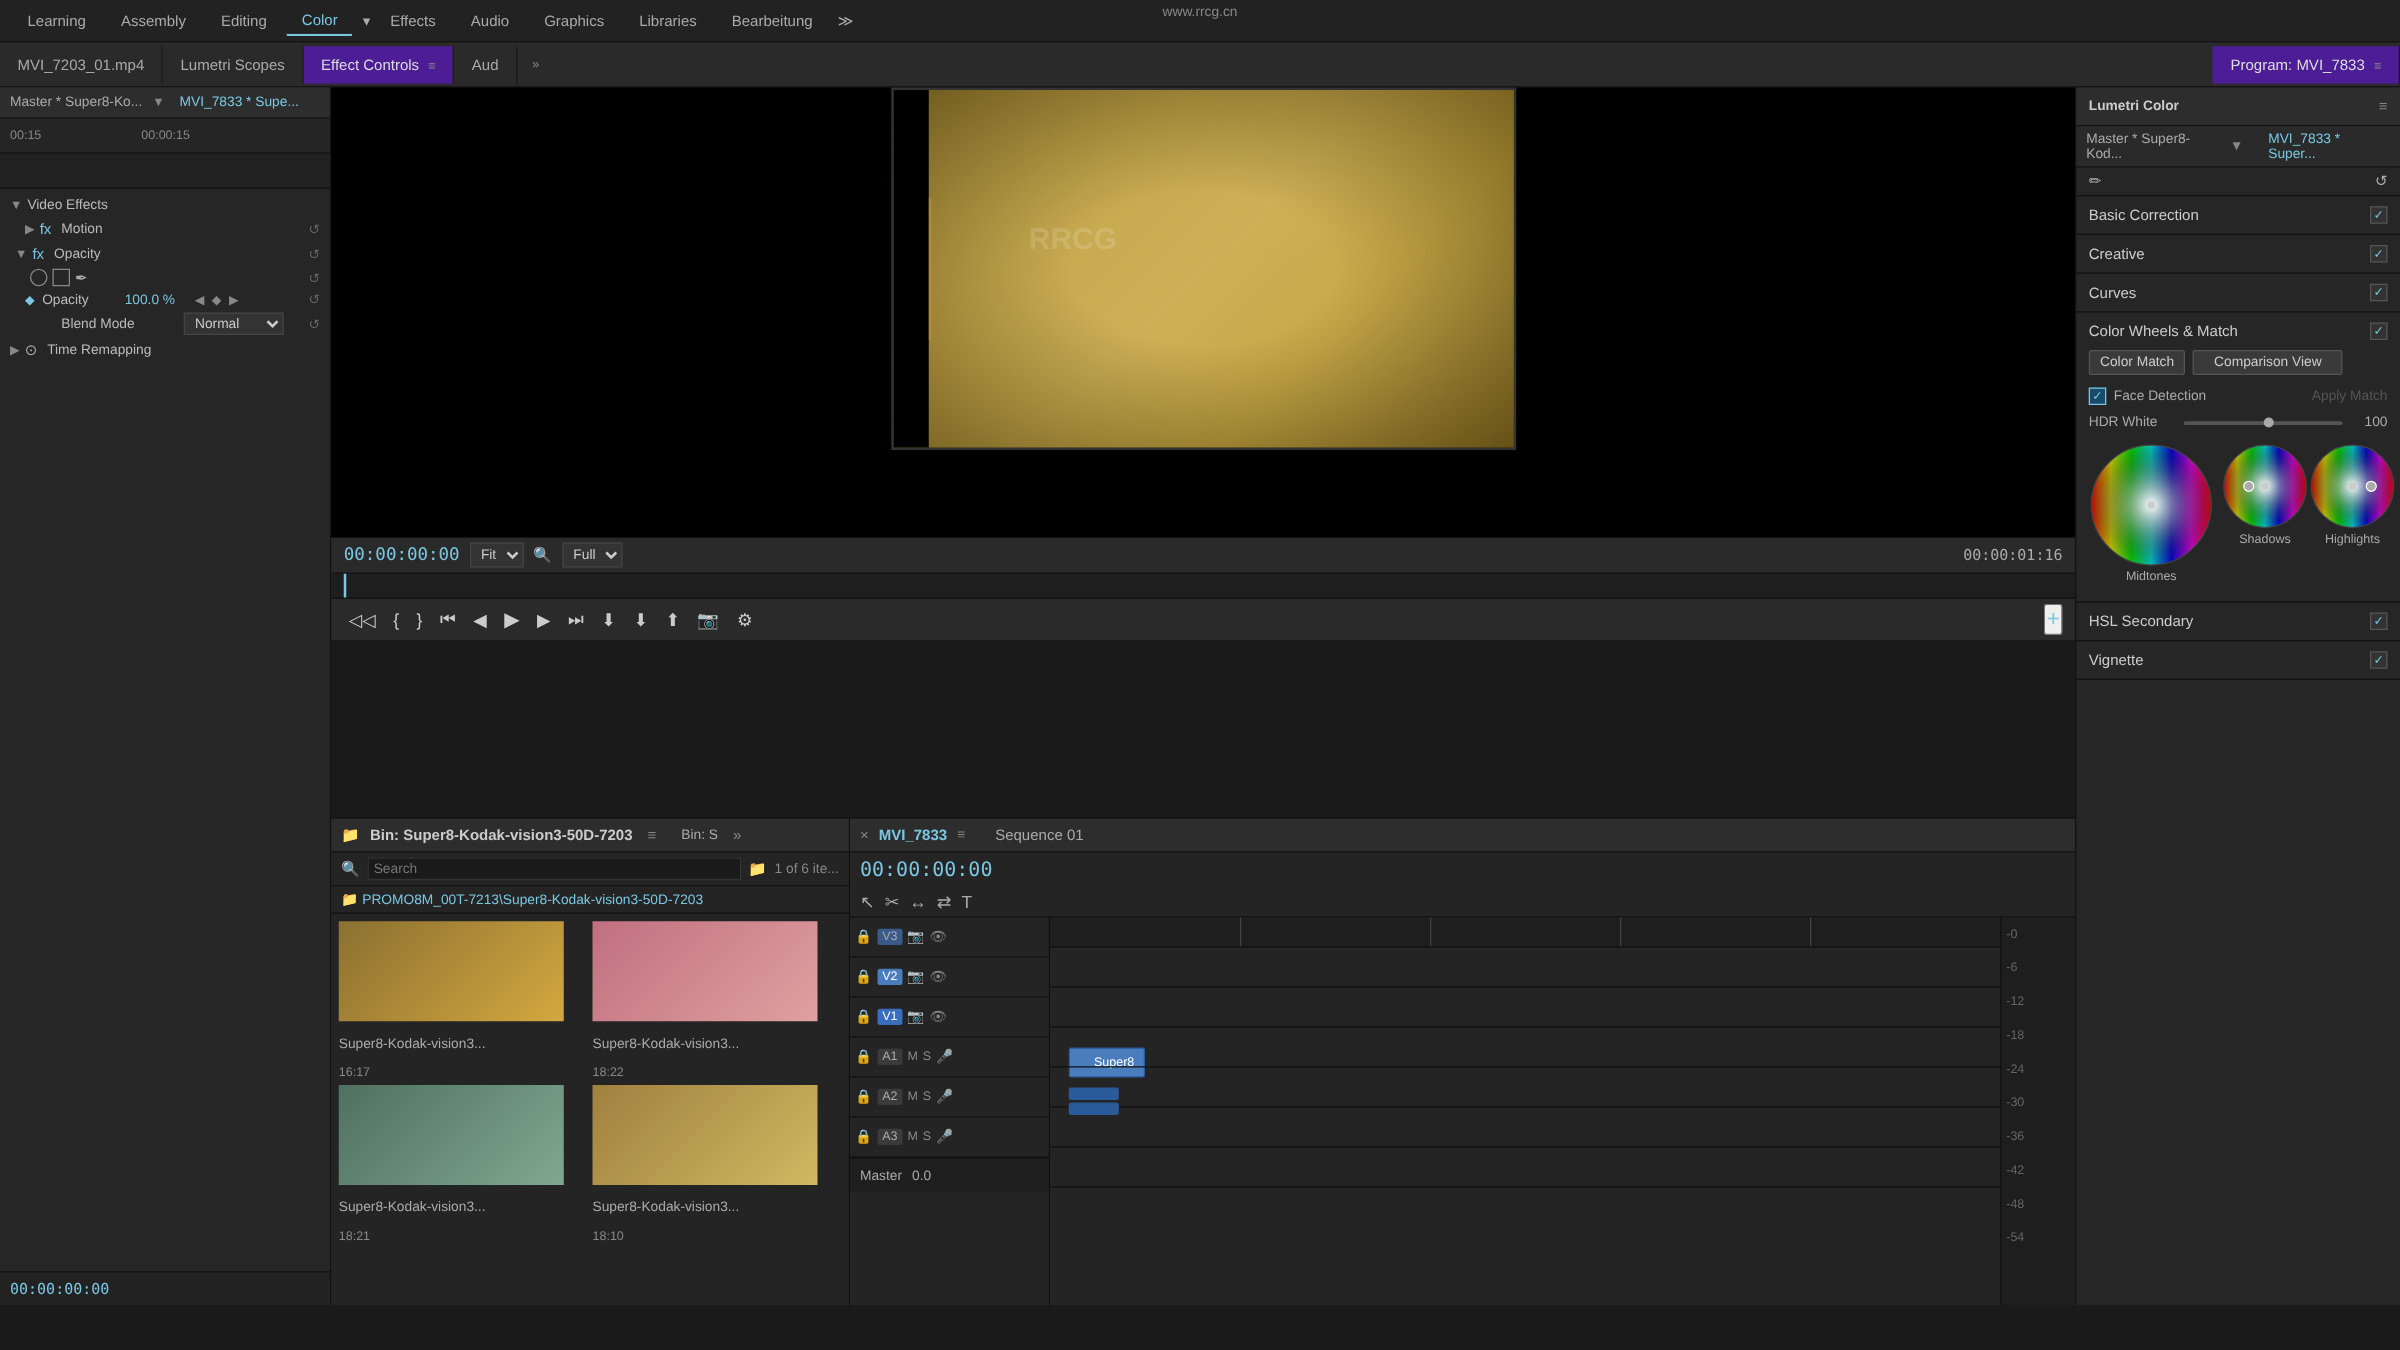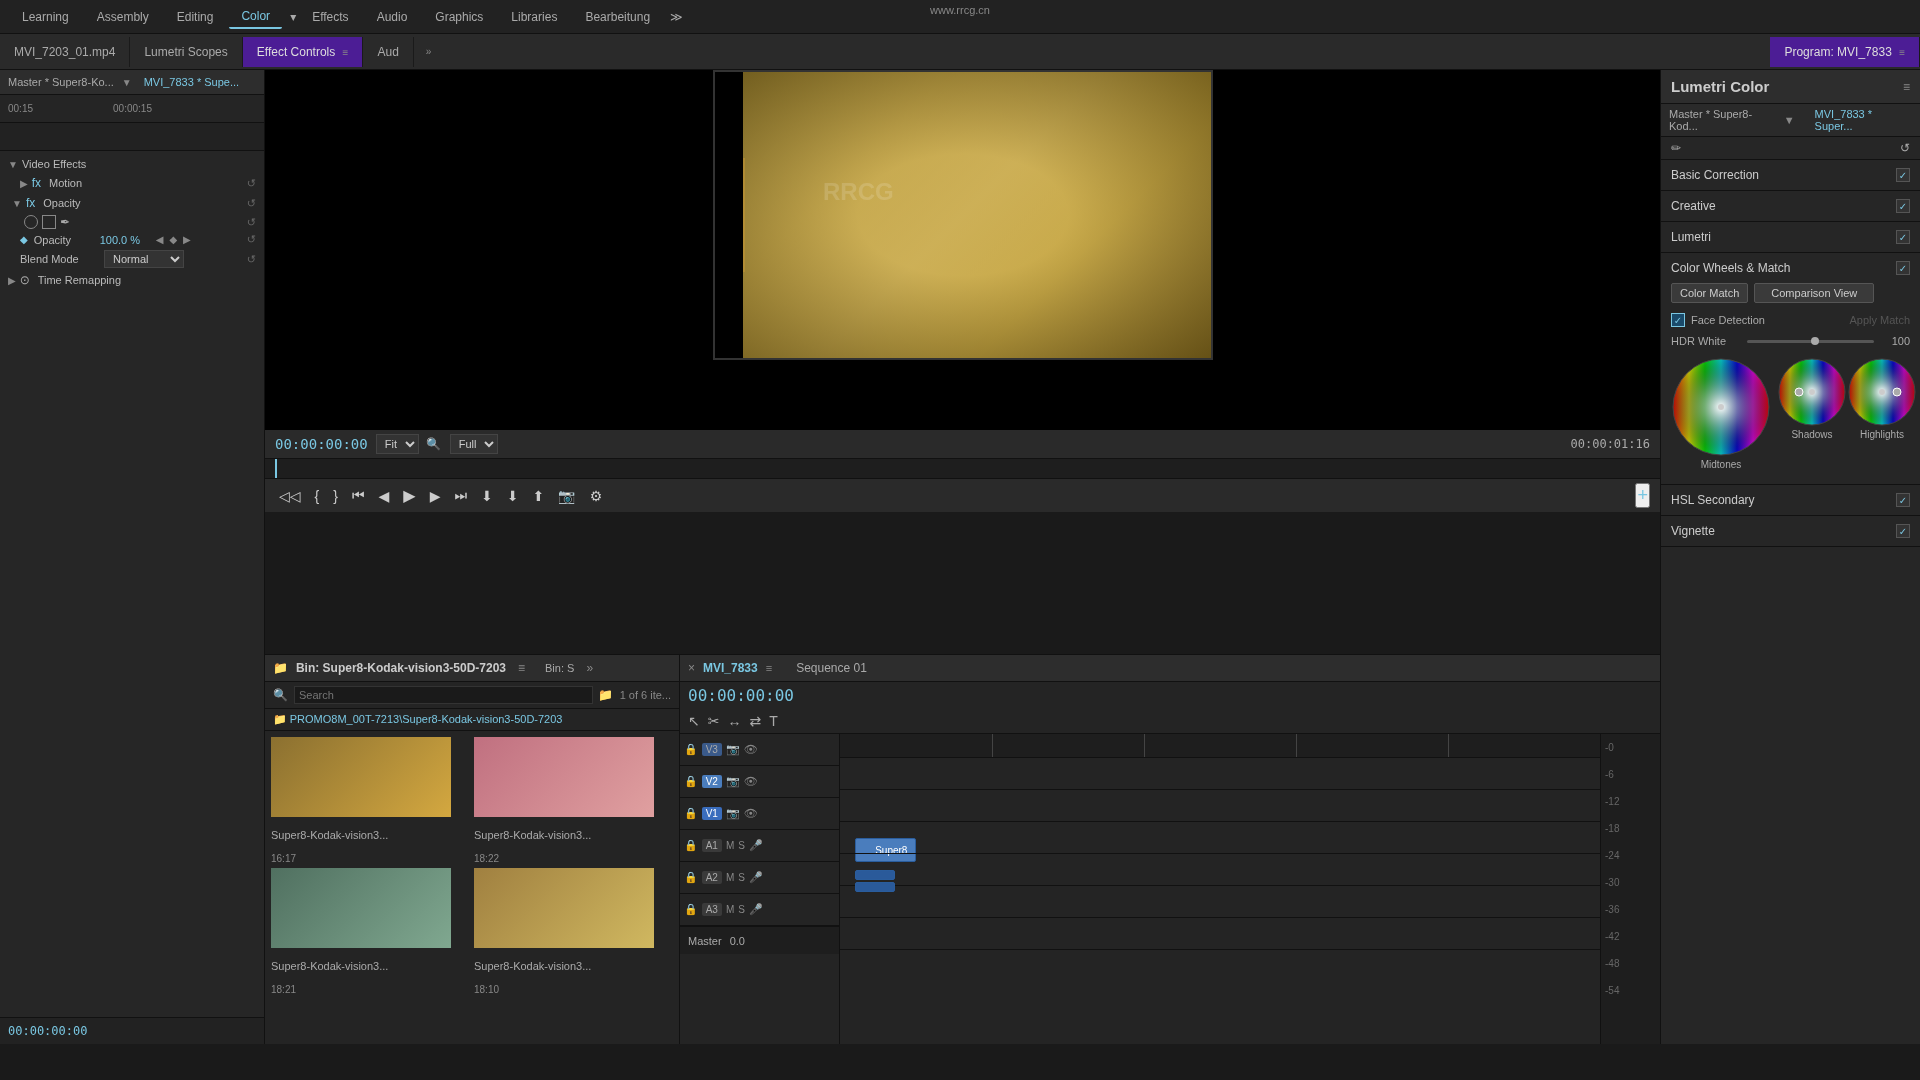--- a/index.html
+++ b/index.html
@@ -139,21 +139,22 @@
       gap: 6px;
     }
     .opacity-label { color: #bbb; font-size: 11px; width: 60px; }
     .opacity-value { color: #7ac7e2; font-size: 11px; width: 50px; }
     .keyframe-btn { color: #888; font-size: 10px; cursor: pointer; }
 
     .blend-row {
       display: flex;
       align-items: center;
       padding: 2px 8px 2px 20px;
-      gap: 4px;
+      gap: 18px;
+      margin-left: 29px;
     }
     .blend-label { color: #bbb; font-size: 11px; width: 80px; }
     .blend-select {
       background: #333;
       color: #ccc;
       border: 1px solid #444;
       padding: 1px 4px;
       font-size: 11px;
       width: 80px;
     }
@@ -513,21 +514,21 @@
       overflow-y: auto;
     }
     .right-panel-header {
       display: flex;
       align-items: center;
       padding: 8px 10px;
       background: #2d2d2d;
       border-bottom: 1px solid #111;
       gap: 8px;
     }
-    .lumetri-title { color: #ccc; font-size: 15px; font-weight: bold; }
+    .lumetri-title { color: #ccc; font-size: 11px; font-weight: bold; }
 
     .lumetri-clip-selector {
       display: flex;
       align-items: center;
       padding: 4px 8px;
       background: #2a2a2a;
       border-bottom: 1px solid #111;
       gap: 4px;
       font-size: 11px;
     }
@@ -1060,21 +1061,21 @@
       <span class="lumetri-section-name">Basic Correction</span>
       <span class="lumetri-check">✓</span>
     </div>
 
     <div class="lumetri-section">
       <span class="lumetri-section-name">Creative</span>
       <span class="lumetri-check">✓</span>
     </div>
 
     <div class="lumetri-section">
-      <span class="lumetri-section-name">Lumetri</span>
+      <span class="lumetri-section-name">Curves</span>
       <span class="lumetri-check">✓</span>
     </div>
 
     <div class="color-wheels-section">
       <div class="color-wheels-header">
         <span class="color-wheels-title">Color Wheels &amp; Match</span>
         <span class="lumetri-check">✓</span>
       </div>
 
       <div style="display:flex; gap:6px; margin-bottom:6px;">

